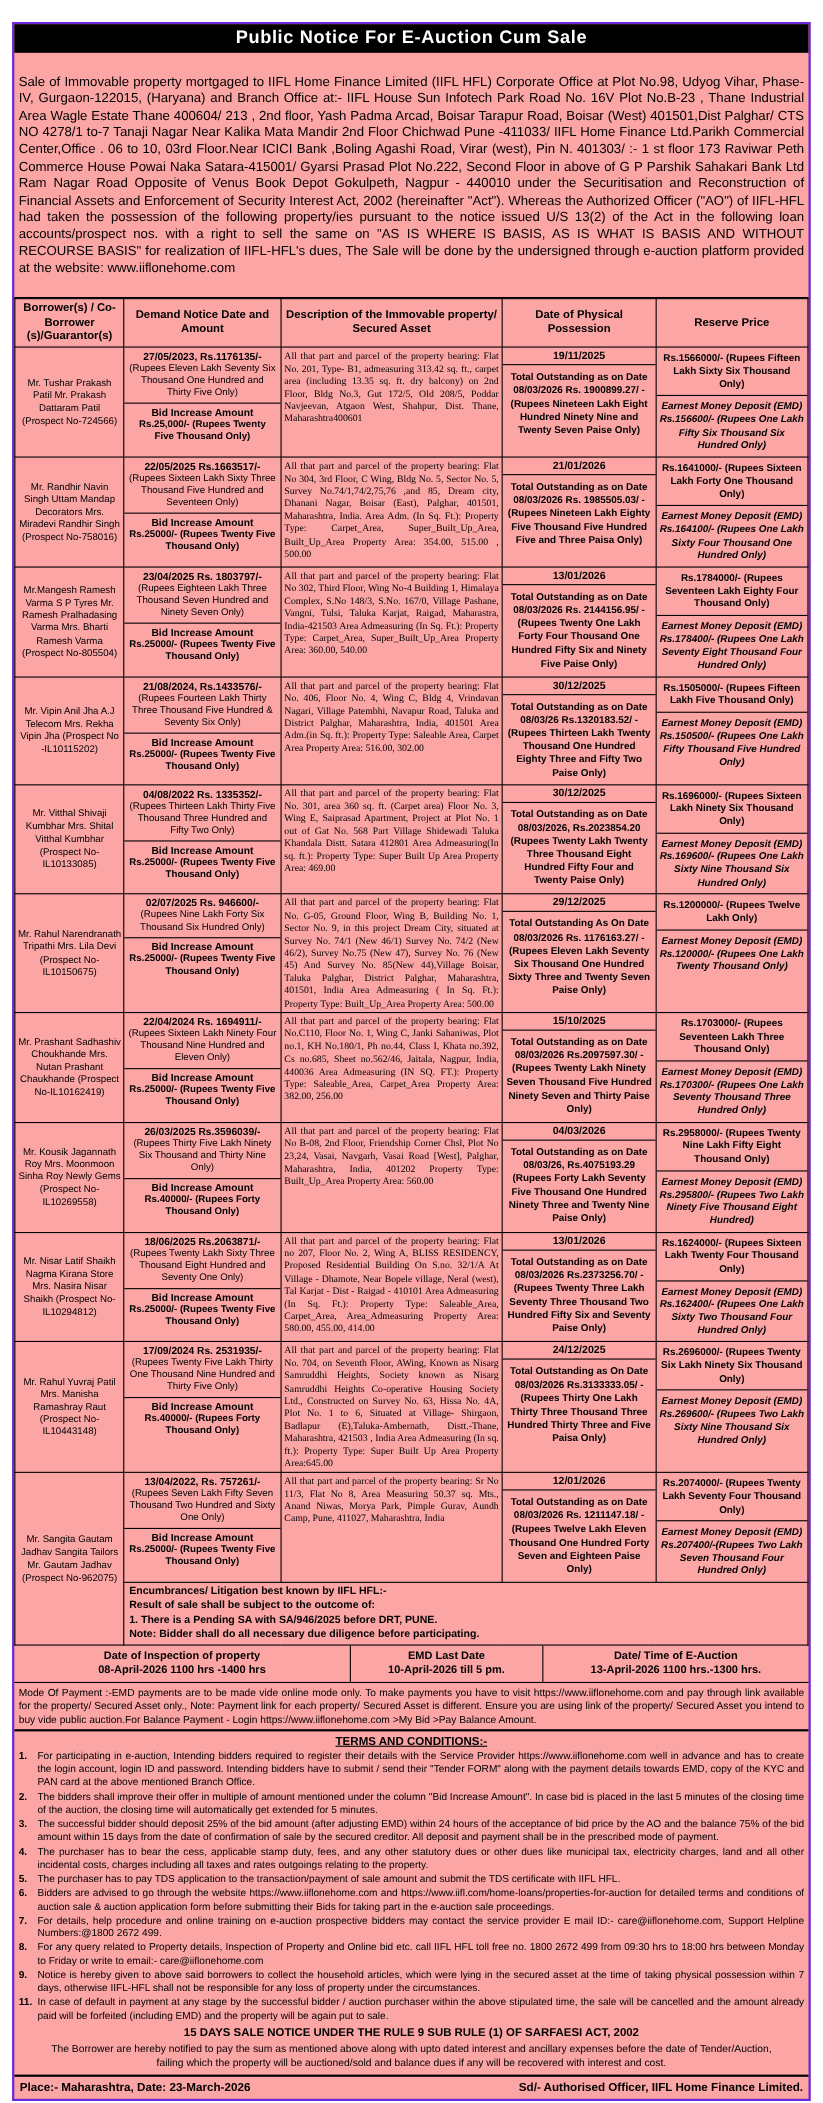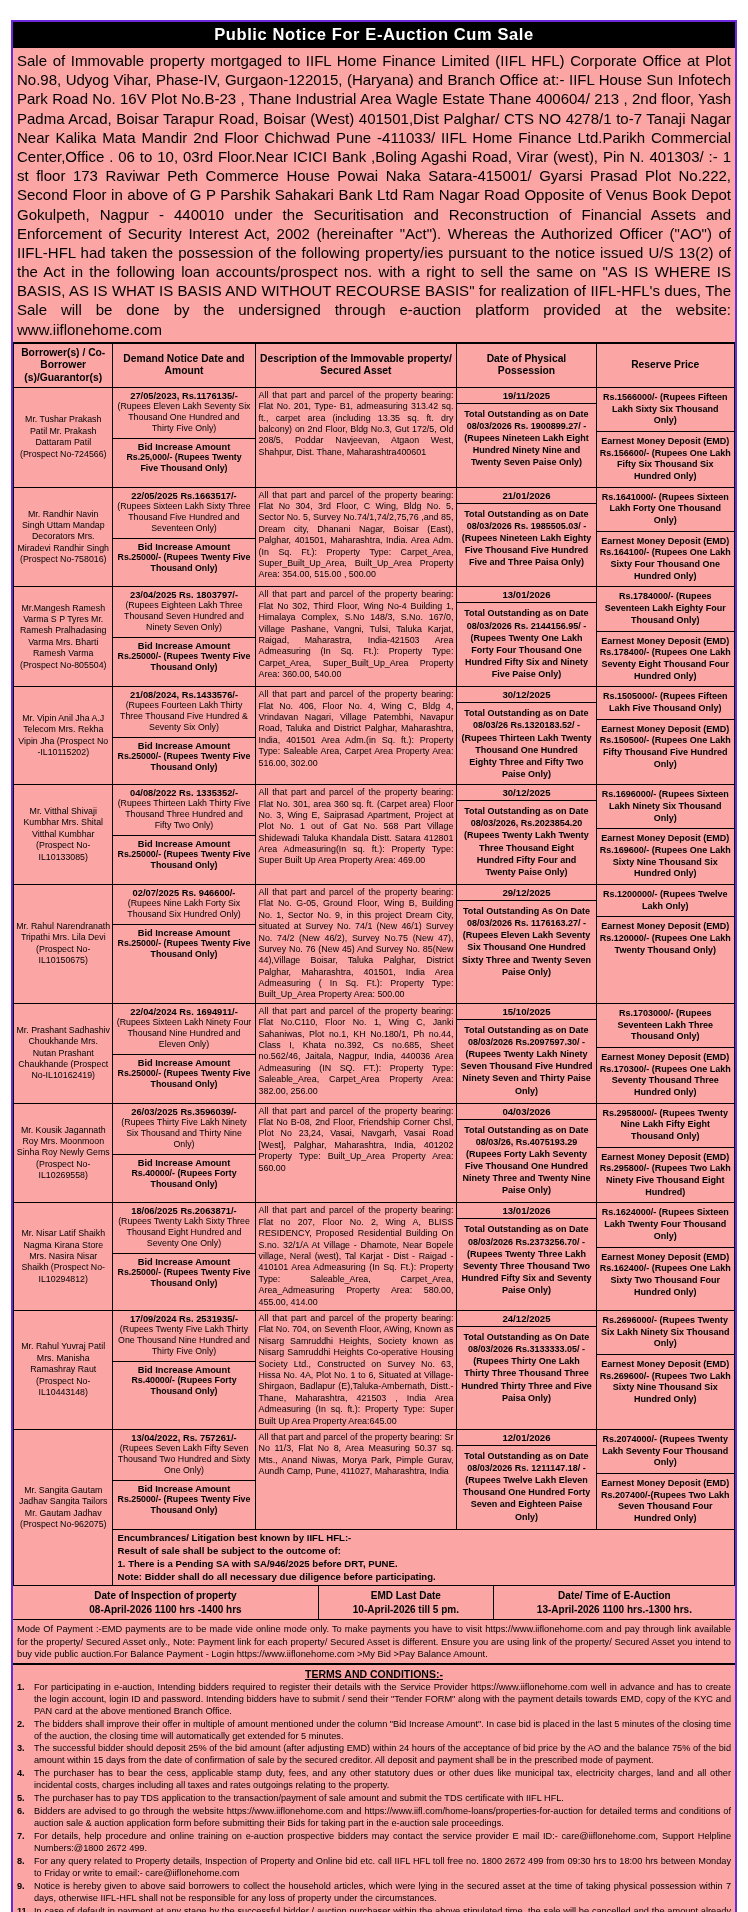--- a/index.html
+++ b/index.html
@@ -1,37 +1,37 @@
 <!DOCTYPE html>
 <html><head>
 <meta charset="utf-8">
 <style>
   html,body{margin:0;padding:0;background:#fff;color:#000;}
   body{width:748px;font-family:"Liberation Sans","DejaVu Sans",sans-serif;}
   .notice{margin:20px 11px 8px 11px;border:2px solid #6d28d9;background:#fca5a5;}
   .titlebar{background:#000;color:#fff;text-align:center;font-weight:bold;font-size:16.5px;padding:3px 0 4px 0;letter-spacing:.6px;}
-  .intro{font-size:15px;line-height:1.28;text-align:justify;padding:3px 4px;border-bottom:1px solid #000;font-weight:500;}
+  .intro{font-size:12px;line-height:1.28;text-align:justify;padding:19px 4px;border-bottom:1px solid #000;font-weight:500;}
   table.auction-table{width:100%;border-collapse:collapse;table-layout:fixed;}
   table.auction-table th, table.auction-table td{border:1px solid #000;vertical-align:top;word-wrap:break-word;}
   table.auction-table th{font-size:10.3px;font-weight:bold;text-align:center;padding:3px 2px;vertical-align:middle;line-height:1.2;}
   .c-borrower{text-align:center;font-size:8.8px;line-height:1.3;vertical-align:middle !important;padding:2px;font-weight:500;}
   .c-demand{padding:0 !important;text-align:center;font-size:8.8px;}
   .demand-top{padding:3px 3px 4px 3px;border-bottom:1px solid #000;}
   .demand1{font-weight:700;font-size:9.3px;}
   .demand2{font-weight:500;line-height:1.25;}
   .bid{padding:3px;}
   .bid-label{font-weight:700;font-size:9.3px;}
   .bid-value{font-weight:600;line-height:1.25;}
-  .c-desc{font-size:8.9px;line-height:1.28;text-align:justify;padding:2px 3px;}
+  .c-desc{font-size:8.9px;line-height:1.28;text-align:justify;padding:2px 3px;font-family:Liberation Serif, serif;}
   .c-poss{padding:0 !important;text-align:center;font-size:9px;}
   .pdate{font-weight:700;font-size:9.6px;border-bottom:1px solid #000;padding:2px;}
   .outstanding{padding:4px 3px;font-weight:600;line-height:1.35;}
   .c-reserve{padding:0 !important;text-align:center;font-size:9px;}
   .reserve{padding:4px 3px;border-bottom:1px solid #000;font-weight:600;line-height:1.3;}
-  .emd{padding:4px 3px;font-weight:600;line-height:1.3;}
+  .emd{padding:4px 3px;font-weight:600;line-height:1.3;font-style:italic;}
   .c-enc{font-size:9.6px;font-weight:700;padding:2px 4px;white-space:pre-line;line-height:1.35;text-align:left;}
   .sched{display:flex;border-bottom:1px solid #000;}
   .sched-cell{text-align:center;font-weight:700;font-size:10px;line-height:1.35;padding:3px 2px;}
   .sched-cell + .sched-cell{border-left:1px solid #000;}
   .sc-0{width:42.5%;}.sc-1{width:24%;}.sc-2{width:33.5%;}
   .payment{font-size:9.3px;line-height:1.3;text-align:justify;padding:3px 4px;border-bottom:2px solid #000;font-weight:500;}
   .terms-section{padding:2px 4px 4px 4px;border-bottom:2px solid #000;}
   .terms-heading{text-align:center;font-weight:700;font-size:10.5px;text-decoration:underline;margin:1px 0 2px 0;}
   .term{display:flex;font-size:9.2px;line-height:1.3;text-align:justify;margin-bottom:1px;}
   .term-num{width:17px;flex:none;font-weight:600;}

